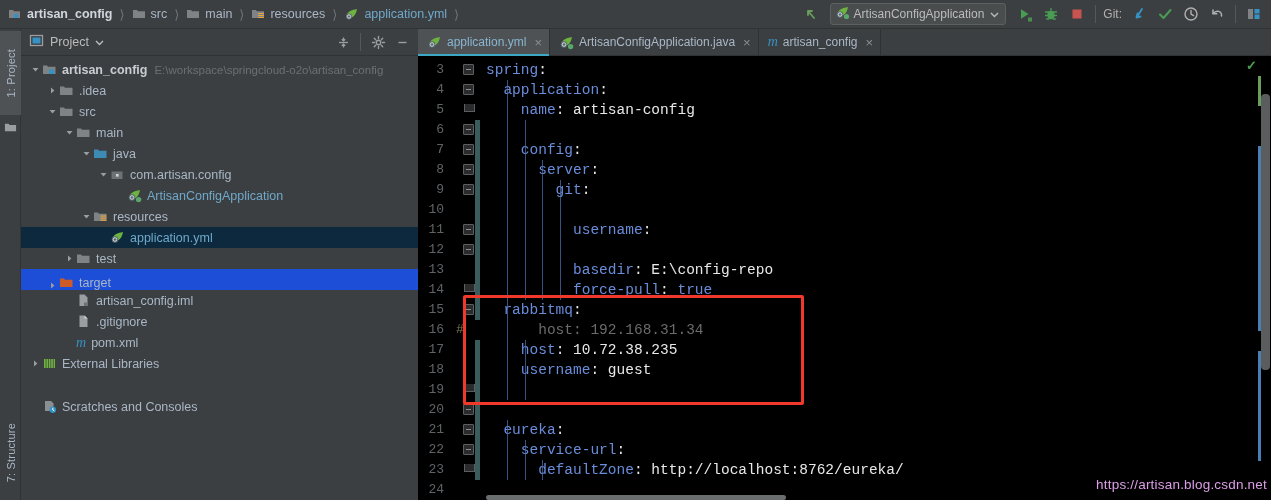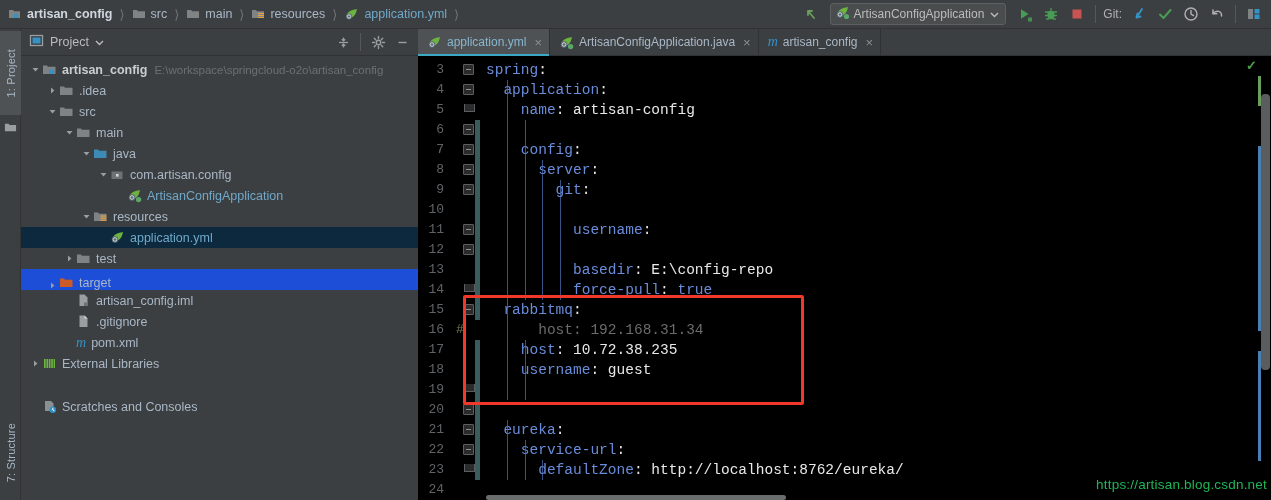--- a/index.html
+++ b/index.html
@@ -169,21 +169,21 @@
   .checkmark {
     position: absolute; right: 14px; top: 2px; font-size: 13px; color: #4f9e4f; font-weight: bold;
   }
   .hscroll {
     position: absolute; left: 68px; bottom: 0; height: 5px; background: #2b2b2b;
   }
   .hthumb { position: absolute; left: 0; height: 5px; background: #6a6d6e; border-radius: 3px; }
 
   .watermark {
     position: absolute; right: 4px; bottom: 8px;
-    font-size: 13.5px; color: #22c55e; opacity: .92;
+    font-size: 13.5px; color: #f0abfc; opacity: .92;
     font-family: "Liberation Sans", sans-serif; letter-spacing: .2px; text-align: right;
   }
 </style>
 </head>
 <body>
 
 <div id="app">
 
   <div class="topbar">
     <div class="crumbs">

